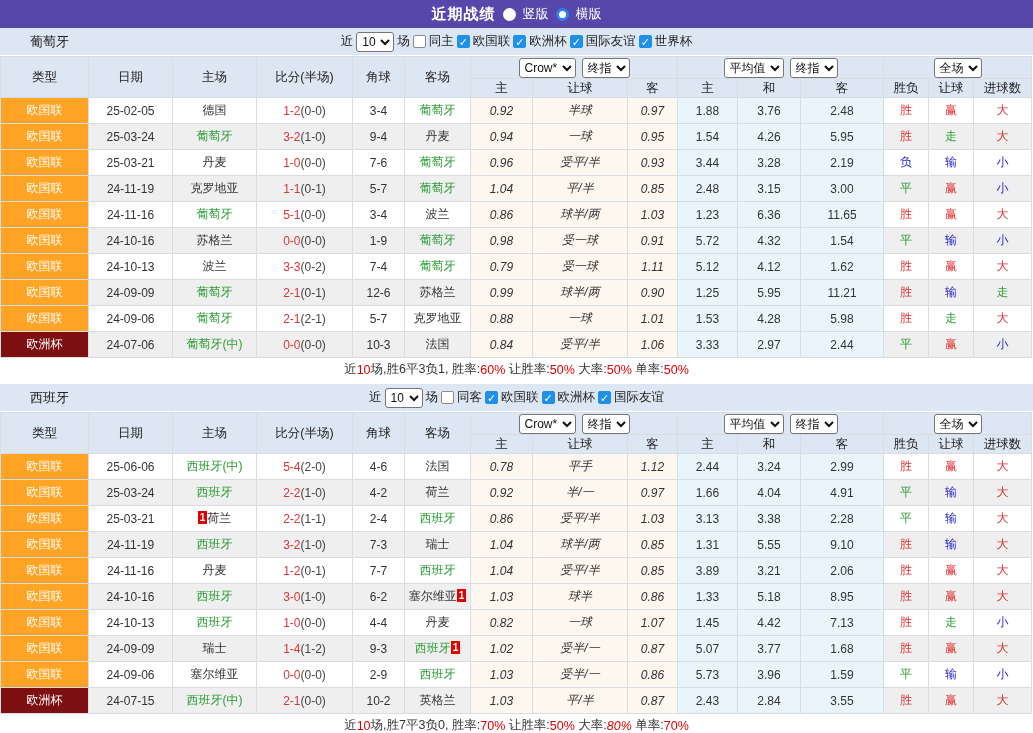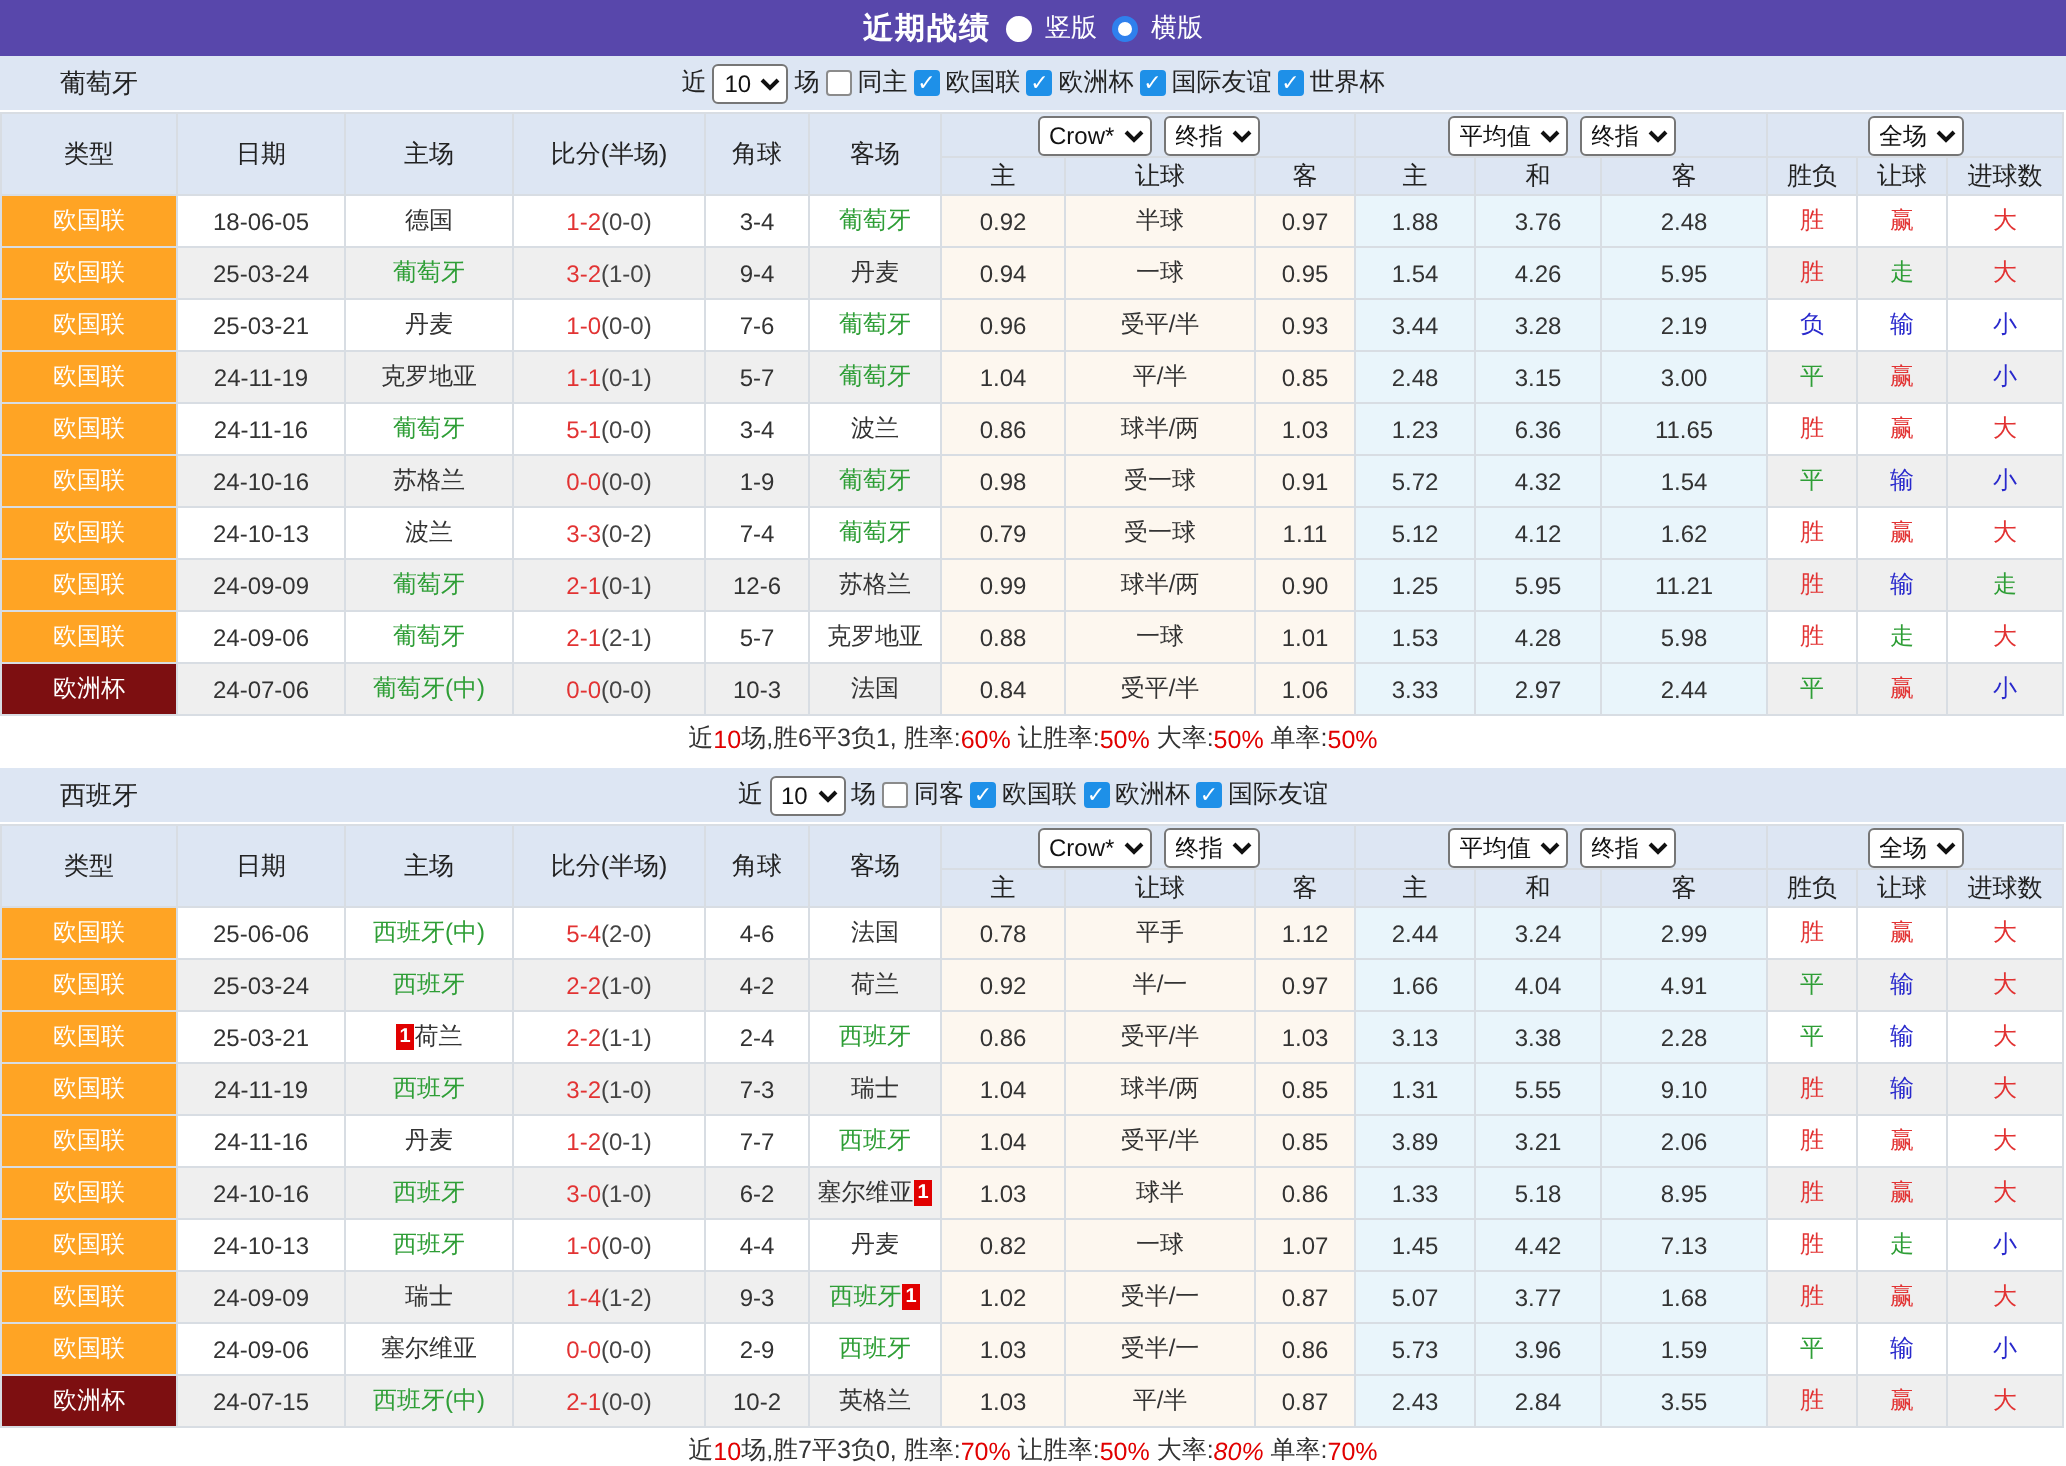--- a/index.html
+++ b/index.html
@@ -49,21 +49,21 @@
     border:1px solid #d8dde3; text-align:center; padding:0;
     overflow:hidden; white-space:nowrap;
   }
   thead th{ background:#dde6f3; font-weight:normal; font-size:12.5px; color:#222; }
   thead tr.r1 th{ height:22px; }
   thead tr.r2 th{ height:19px; }
   .selwrap{ display:flex; justify-content:center; align-items:flex-end; gap:6px; }
   tbody td{ height:26px; }
   tbody tr:nth-child(odd) td{ background:#fff; }
   tbody tr:nth-child(even) td{ background:#efefef; }
-  tbody td.crow{ background:#fdf7ef !important; }
+  tbody td.crow{ background:#fdf7ef !important;font-style:italic; }
   tbody td.avg{ background:#e9f5fb !important; }
   td.type-eu{ background:#ffa424 !important; color:#fff; }
   td.type-cup{ background:#7d0f11 !important; color:#fff; }
   .g{ color:#2e9e36; }
   .ft{ color:#e23333; }
   .ht{ color:#444; }
   td .red, .summary .red{ color:#e10000; }
   td.red{ color:#e23333; }
   td.green{ color:#2e9e36; }
   td.blue{ color:#2929cc; }
@@ -159,21 +159,21 @@
             <th>和</th>
             <th>客</th>
             <th>胜负</th>
             <th>让球</th>
             <th>进球数</th>
           </tr>
         </thead>
         <tbody>
           <tr>
             <td class="type-eu">欧国联</td>
-            <td>18-06-05</td>
+            <td>25-02-05</td>
             <td><span>德国</span></td>
             <td><span class="ft">1-2</span><span class="ht">(0-0)</span></td>
             <td>3-4</td>
             <td><span class="g">葡萄牙</span></td>
             <td class="crow">0.92</td>
             <td class="crow">半球</td>
             <td class="crow">0.97</td>
             <td class="avg">1.88</td>
             <td class="avg">3.76</td>
             <td class="avg">2.48</td>

